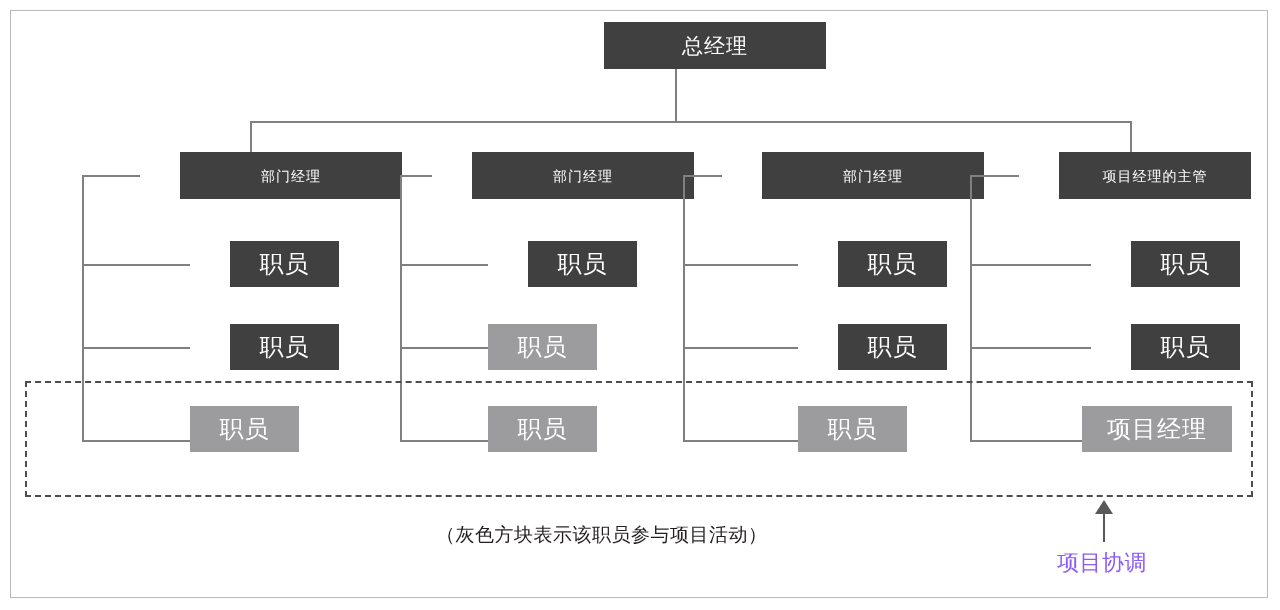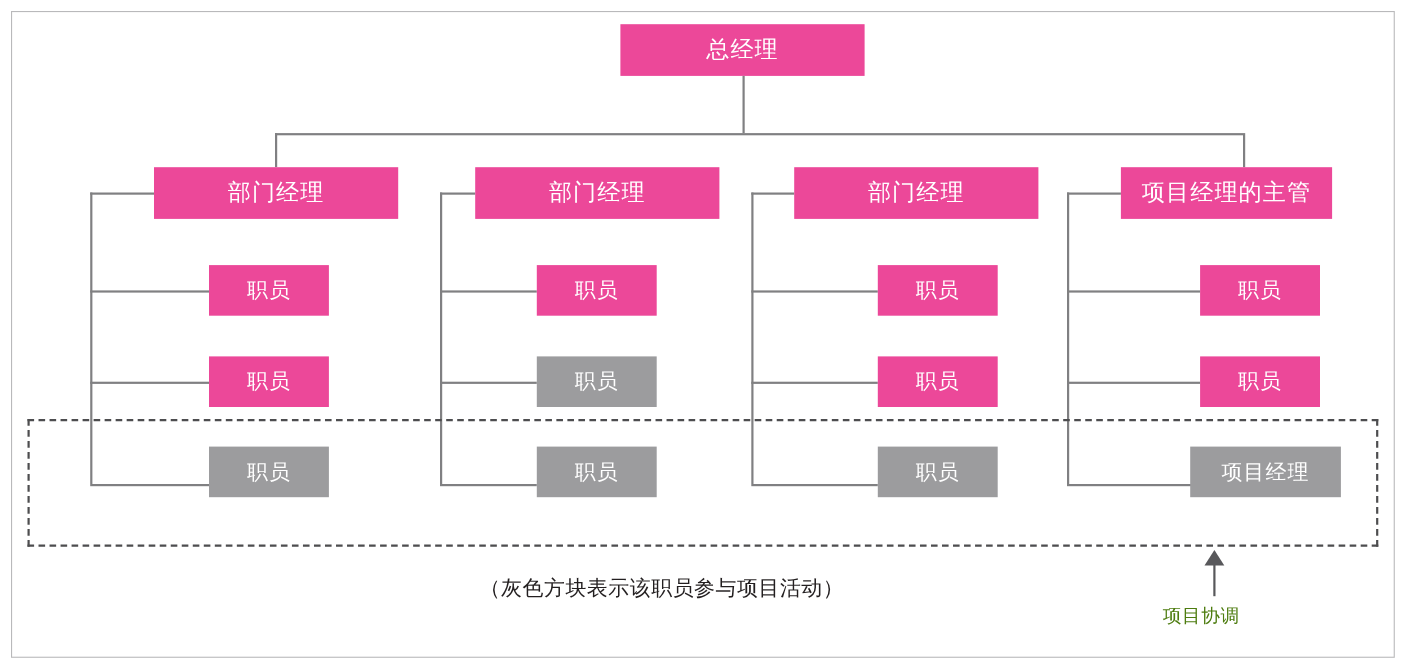--- a/index.html
+++ b/index.html
@@ -30,25 +30,25 @@
     position: absolute;
     box-sizing: border-box;
     display: flex;
     align-items: center;
     justify-content: center;
     color: #ffffff;
     letter-spacing: 1px;
     line-height: 1;
     white-space: nowrap;
   }
-  .node.blue { background: #ec4899; }
+  .node.blue { background: #404040; margin-left: 40px; }
   .node.gray { background: #9c9c9e; }
   .node.top     { font-size: 21px; }
-  .node.manager { font-size: 21px; }
-  .node.staff   { font-size: 19px; }
+  .node.manager { font-size: 14px; }
+  .node.staff   { font-size: 24px; }
   
   .hline {
     position: absolute;
     height: 0;
     border-top: 2px solid #808082;
     box-sizing: border-box;
   }
   .vline {
     position: absolute;
     width: 0;
@@ -65,22 +65,22 @@
   
   .caption {
     position: absolute;
     font-size: 19px;
     color: #231f20;
     white-space: nowrap;
     letter-spacing: 0.5px;
   }
   .arrow-label {
     position: absolute;
-    font-size: 17px;
-    color: #4d7c0f;
+    font-size: 22px;
+    color: #8b5cf6;
     white-space: nowrap;
     letter-spacing: 0.5px;
   }
   .arrow-shaft {
     position: absolute;
     width: 0;
     border-left: 2px solid #58585b;
   }
   .arrow-head {
     position: absolute;
@@ -148,21 +148,21 @@
   <div class="vline" style="left:970px; top:175px; height:265px;"></div>
   <div class="hline" style="left:970px; top:175px; width:49px;"></div>
   <div class="hline" style="left:970px; top:264px; width:121px;"></div>
   <div class="hline" style="left:970px; top:347px; width:121px;"></div>
   <div class="hline" style="left:970px; top:440px; width:121px;"></div>
 
   <div class="node blue manager" style="left:1019px; top:152px; width:192px; height:47px;">项目经理的主管</div>
 
   <div class="node blue staff" style="left:1091px; top:241px; width:109px; height:46px;">职员</div>
   <div class="node blue staff" style="left:1091px; top:324px; width:109px; height:46px;">职员</div>
-  <div class="node gray staff" style="left:1082px; top:406px; width:137px; height:46px;">项目经理</div>
+  <div class="node gray staff" style="left:1082px; top:406px; width:150px; height:46px;">项目经理</div>
 
   <div class="dashed-region" style="left:25px; top:381px; width:1228px; height:116px;"></div>
 
   <div class="caption" style="left:424px; top:522px;margin-left:12px;">（灰色方块表示该职员参与项目活动）</div>
 
   <div class="arrow-shaft" style="left:1103px; top:512px; height:30px;"></div>
   <div class="arrow-head" style="left:1095px; top:500px;"></div>
   <div class="arrow-label" style="left:1057px; top:548px;">项目协调</div>
 
 </div>

